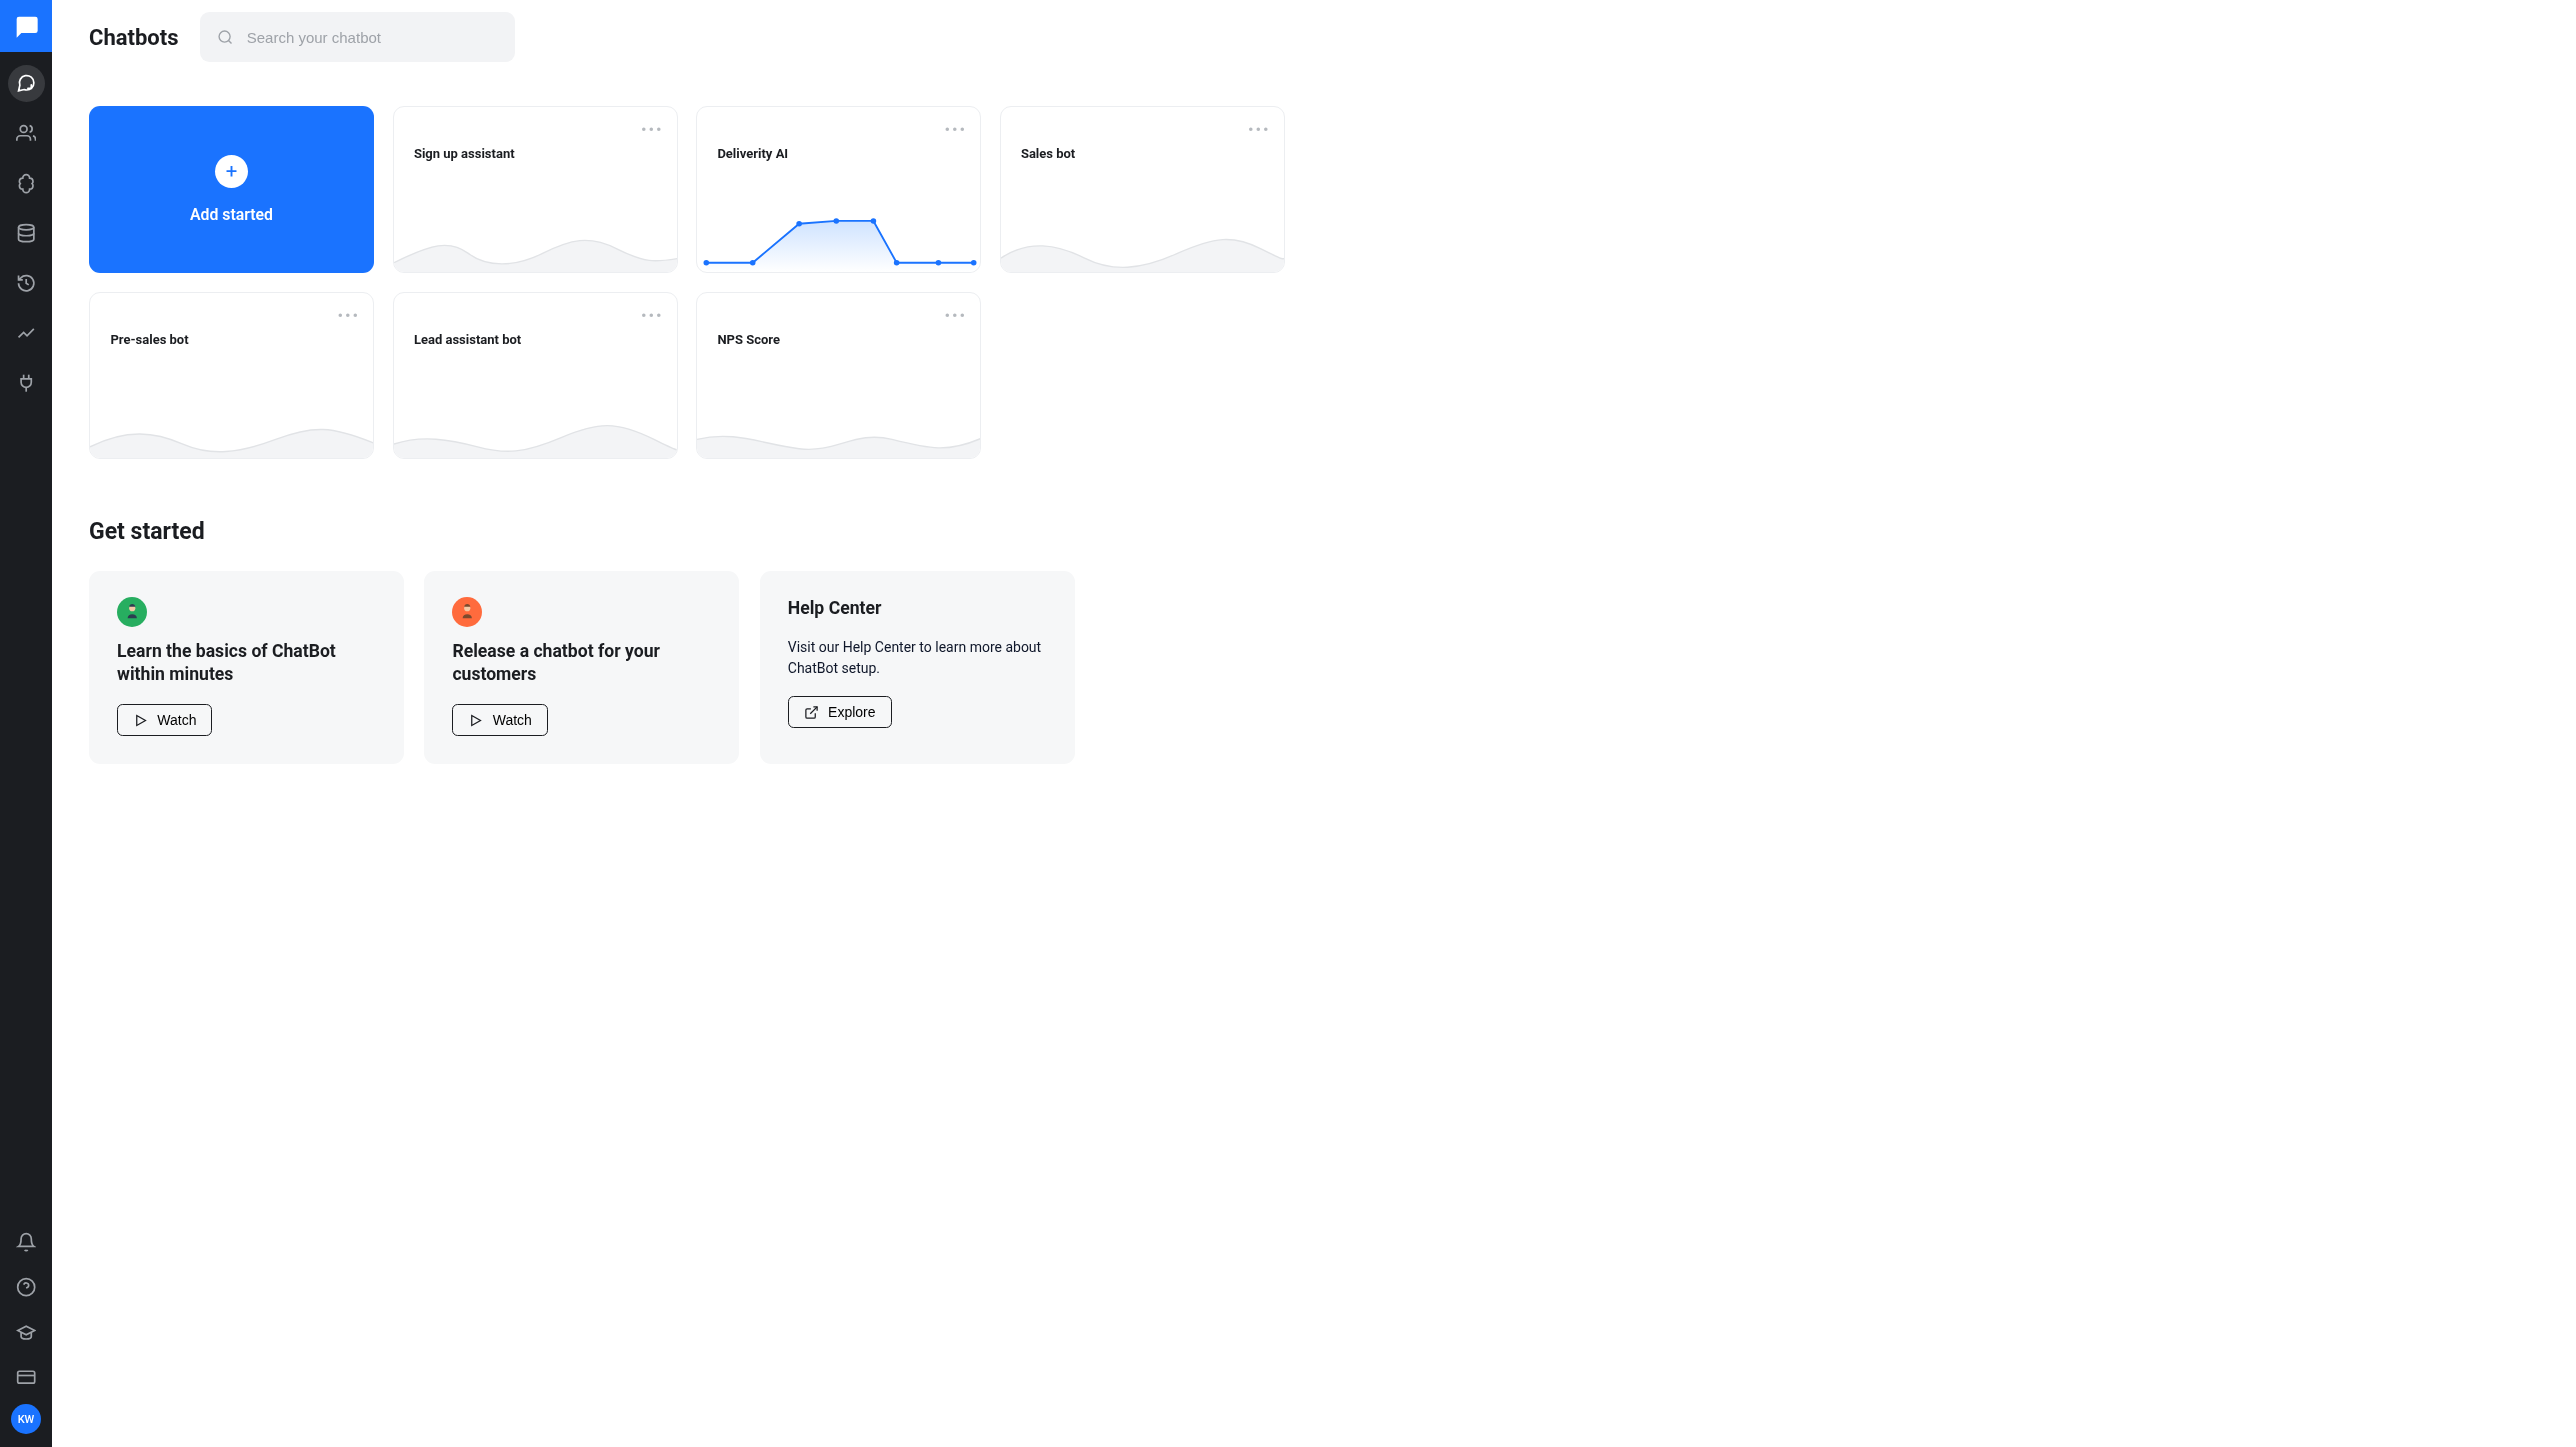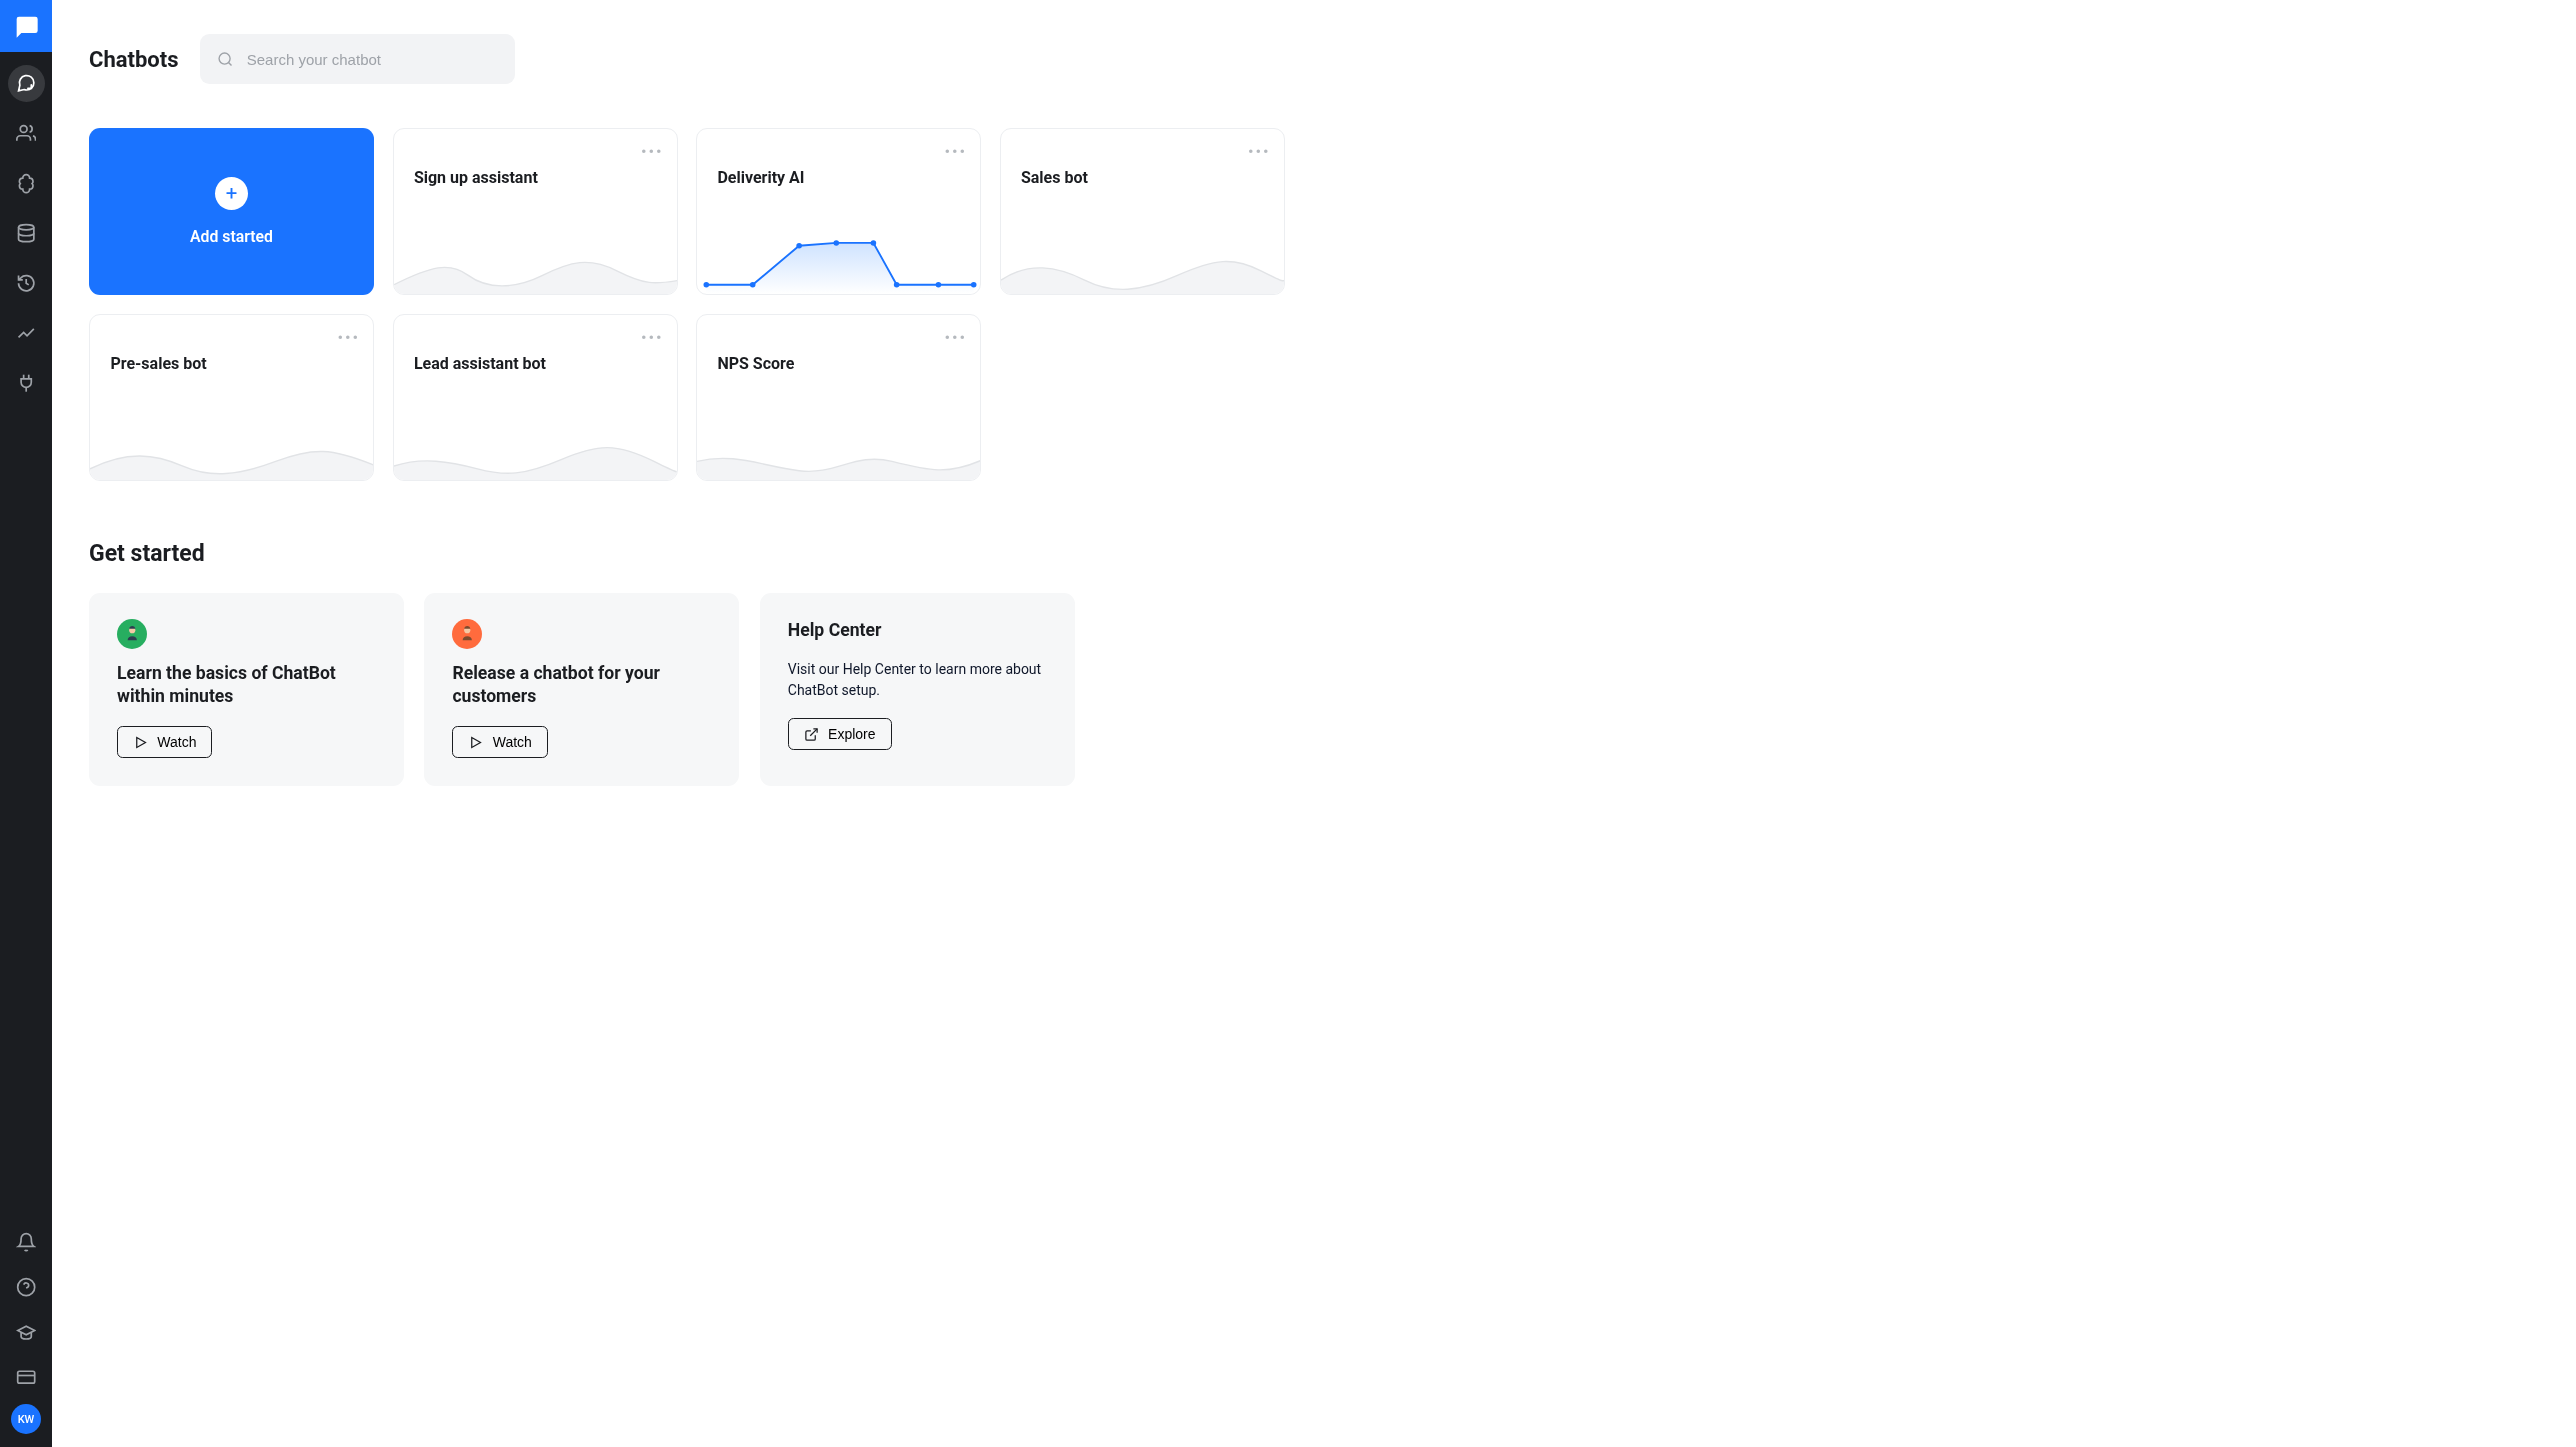--- a/index.html
+++ b/index.html
@@ -12,35 +12,35 @@
   .logo svg { width: 28px; height: 28px; fill: #fff; }
   .nav-top { display: flex; flex-direction: column; align-items: center; gap: 13px; margin-top: 13px; }
   .nav-bottom { margin-top: auto; display: flex; flex-direction: column; align-items: center; gap: 8px; margin-bottom: 13px; }
   .nav-item { width: 37px; height: 37px; border-radius: 50%; display: flex; align-items: center; justify-content: center; cursor: pointer; }
   .nav-item.active { background: #383a3e; }
   .nav-item svg { width: 20.4px; height: 20.4px; fill: none; stroke: #9ea2a8; stroke-width: 2; }
   .nav-item.active svg { stroke: #fff; }
   .avatar { width: 30px; height: 30px; border-radius: 50%; background: #1a73ff; color: #fff; font-size: 11px; font-weight: 500; display: flex; align-items: center; justify-content: center; cursor: pointer; }
 
   
-  .main { flex: 1; padding: 34px 37px; overflow-y: auto; }
+  .main { flex: 1; padding: 12px 37px; overflow-y: auto; }
   .header { display: flex; align-items: center; gap: 22px; margin-bottom: 44px; }
   .page-title { font-size: 22px; font-weight: 700; }
   .search-box { background: #f2f3f5; border-radius: 9.3px; display: flex; align-items: center; padding: 0 16.7px; height: 50px; width: 315px; }
   .search-box svg { width: 18.5px; height: 18.5px; stroke: #9ea2a8; fill: none; stroke-width: 2; }
   .search-box input { border: none; background: transparent; outline: none; font-size: 15px; color: #0c4a6e; margin-left: 13px; width: 100%; }
   .search-box input::placeholder { color: #9ea2a8; }
 
   
   .cards-grid { display: grid; grid-template-columns: repeat(4, 285px); gap: 18.5px; margin-bottom: 59px; }
   .card-add { background: #1a73ff; border-radius: 11px; height: 167px; display: flex; flex-direction: column; align-items: center; justify-content: center; color: #fff; cursor: pointer; gap: 16.7px; }
   .plus-circle { width: 33px; height: 33px; background: #fff; border-radius: 50%; display: flex; align-items: center; justify-content: center; color: #1a73ff; font-size: 20.4px; font-weight: 400; line-height: 1; }
   .card-add-label { font-size: 15.8px; font-weight: 600; }
   .card-bot { background: #fff; border: 0.9px solid #eceef1; border-radius: 11px; height: 167px; position: relative; cursor: pointer; overflow: hidden; }
-  .card-bot-title { position: absolute; top: 39px; left: 20.4px; font-size: 16px; font-weight: 700; }
+  .card-bot-title { position: absolute; top: 39px; left: 20.4px; font-size: 13px; font-weight: 700; }
   .card-menu { position: absolute; top: 15px; right: 13px; color: #b5b9be; font-size: 16.7px; letter-spacing: 1.9px; cursor: pointer; line-height: 1; }
   .sparkline { position: absolute; bottom: 0; left: 0; right: 0; height: 65px; }
 
   
   .section-title { font-size: 23px; font-weight: 700; margin-bottom: 26px; }
   .gs-grid { display: grid; grid-template-columns: repeat(3, 315px); gap: 20.4px; }
   .gs-card { background: #f6f7f8; border-radius: 11px; padding: 26px 28px 28px; }
   .gs-avatar { width: 30px; height: 30px; border-radius: 50%; margin-bottom: 13px; display: flex; align-items: center; justify-content: center; }
   .gs-avatar.green { background: #27ae60; }
   .gs-avatar.orange { background: #ff6b3d; }

